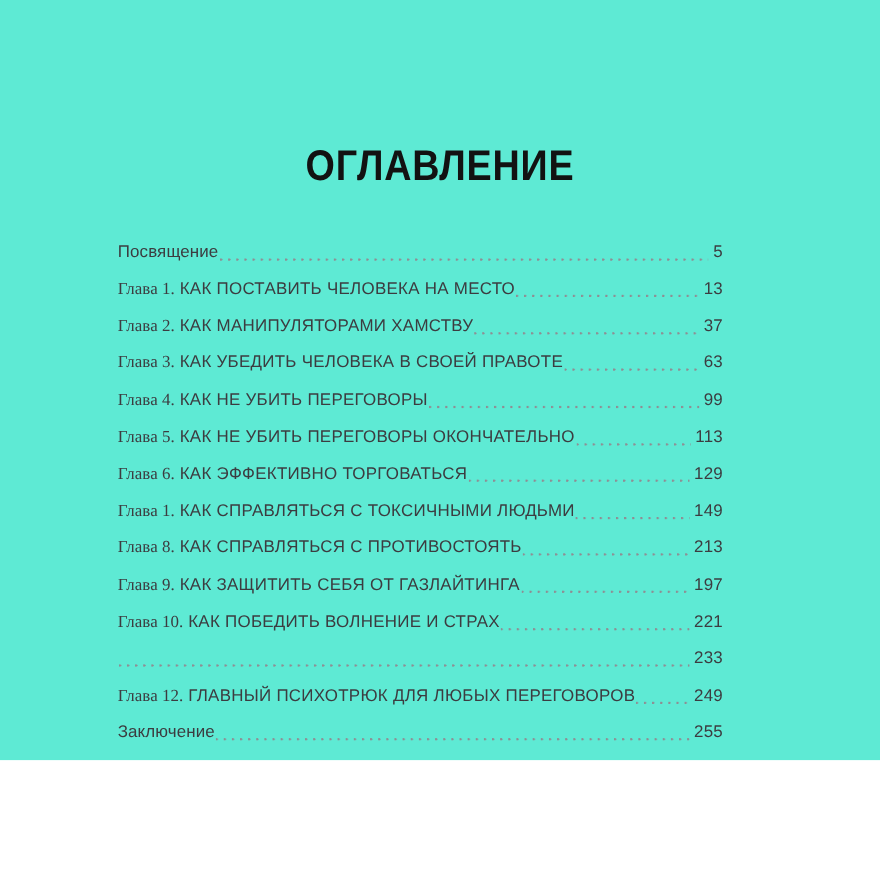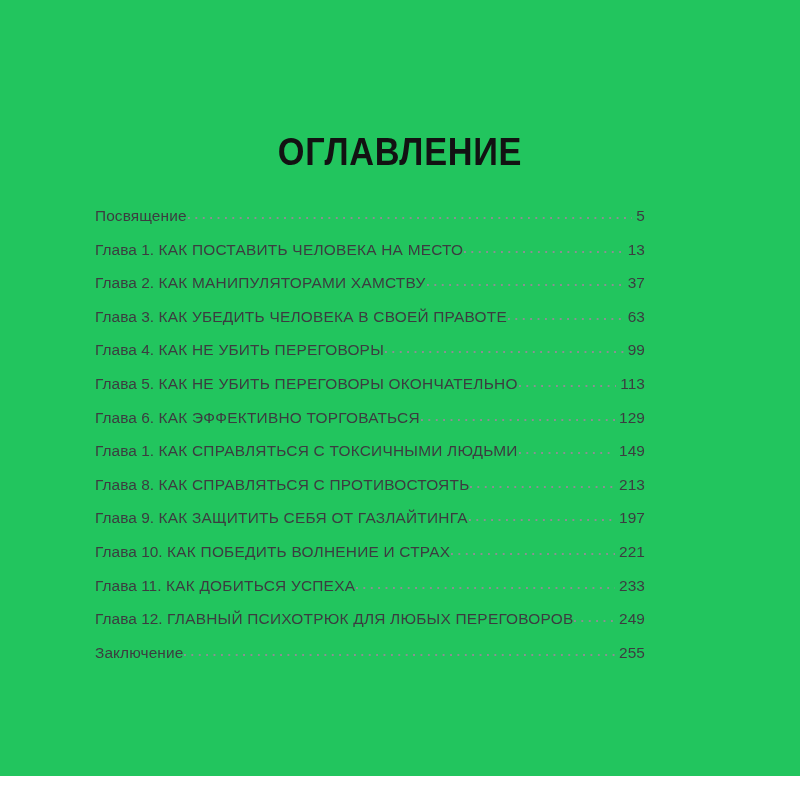--- a/index.html
+++ b/index.html
@@ -12,22 +12,22 @@
     width: 800px;
     height: 800px;
     overflow: hidden;
     font-family: "Liberation Sans", "DejaVu Sans", sans-serif;
     -webkit-font-smoothing: antialiased;
   }
 
   .page {
     position: relative;
     width: 800px;
-    height: 776px;
-    background: #22c55e;
+    height: 691px;
+    background: #5eead4;
     box-sizing: border-box;
   }
 
   
   .toc-title {
     position: absolute;
     top: 103px;
     left: 0;
     width: 800px;
     text-align: center;
@@ -45,41 +45,43 @@
   
   .toc-list {
     position: absolute;
     top: 206px;
     left: 95px;
     width: 550px;
   }
 
   .toc-row {
     display: flex;
-    align-items: flex-start;
+    align-items: flex-end;
     width: 100%;
     height: 33.6px;
     color: #3c3c40;
     font-size: 15.4px;
     line-height: 20px;
     white-space: nowrap;
     overflow: hidden;
+    margin-left: 12px;
   }
 
   .toc-label {
     flex: 0 1 auto;
     min-width: 0;
     overflow: hidden;
     text-overflow: clip;
     letter-spacing: 0.12px;
   }
 
   
   .chap-prefix {
     letter-spacing: 0.05px;
+    font-family: Liberation Serif, serif;
   }
   
   .chap-title {
     letter-spacing: 0.25px;
   }
 
   .toc-leader {
     flex: 1 1 auto;
     position: relative;
     min-width: 4px;
@@ -165,21 +167,20 @@
         <span class="toc-label"><span class="chap-prefix">Глава 9.</span> <span class="chap-title">КАК ЗАЩИТИТЬ СЕБЯ ОТ ГАЗЛАЙТИНГА</span></span>
         <span class="toc-leader"></span>
         <span class="toc-page">197</span>
       </div>
       <div class="toc-row">
         <span class="toc-label"><span class="chap-prefix">Глава 10.</span> <span class="chap-title">КАК ПОБЕДИТЬ ВОЛНЕНИЕ И СТРАХ</span></span>
         <span class="toc-leader"></span>
         <span class="toc-page">221</span>
       </div>
       <div class="toc-row">
-        <span class="toc-label"><span class="chap-prefix">Глава 11.</span> <span class="chap-title">КАК ДОБИТЬСЯ УСПЕХА</span></span>
         <span class="toc-leader"></span>
         <span class="toc-page">233</span>
       </div>
       <div class="toc-row">
         <span class="toc-label"><span class="chap-prefix">Глава 12.</span> <span class="chap-title">ГЛАВНЫЙ ПСИХОТРЮК ДЛЯ ЛЮБЫХ ПЕРЕГОВОРОВ</span></span>
         <span class="toc-leader"></span>
         <span class="toc-page">249</span>
       </div>
       <div class="toc-row">
         <span class="toc-label"><span class="">Заключение</span></span>

